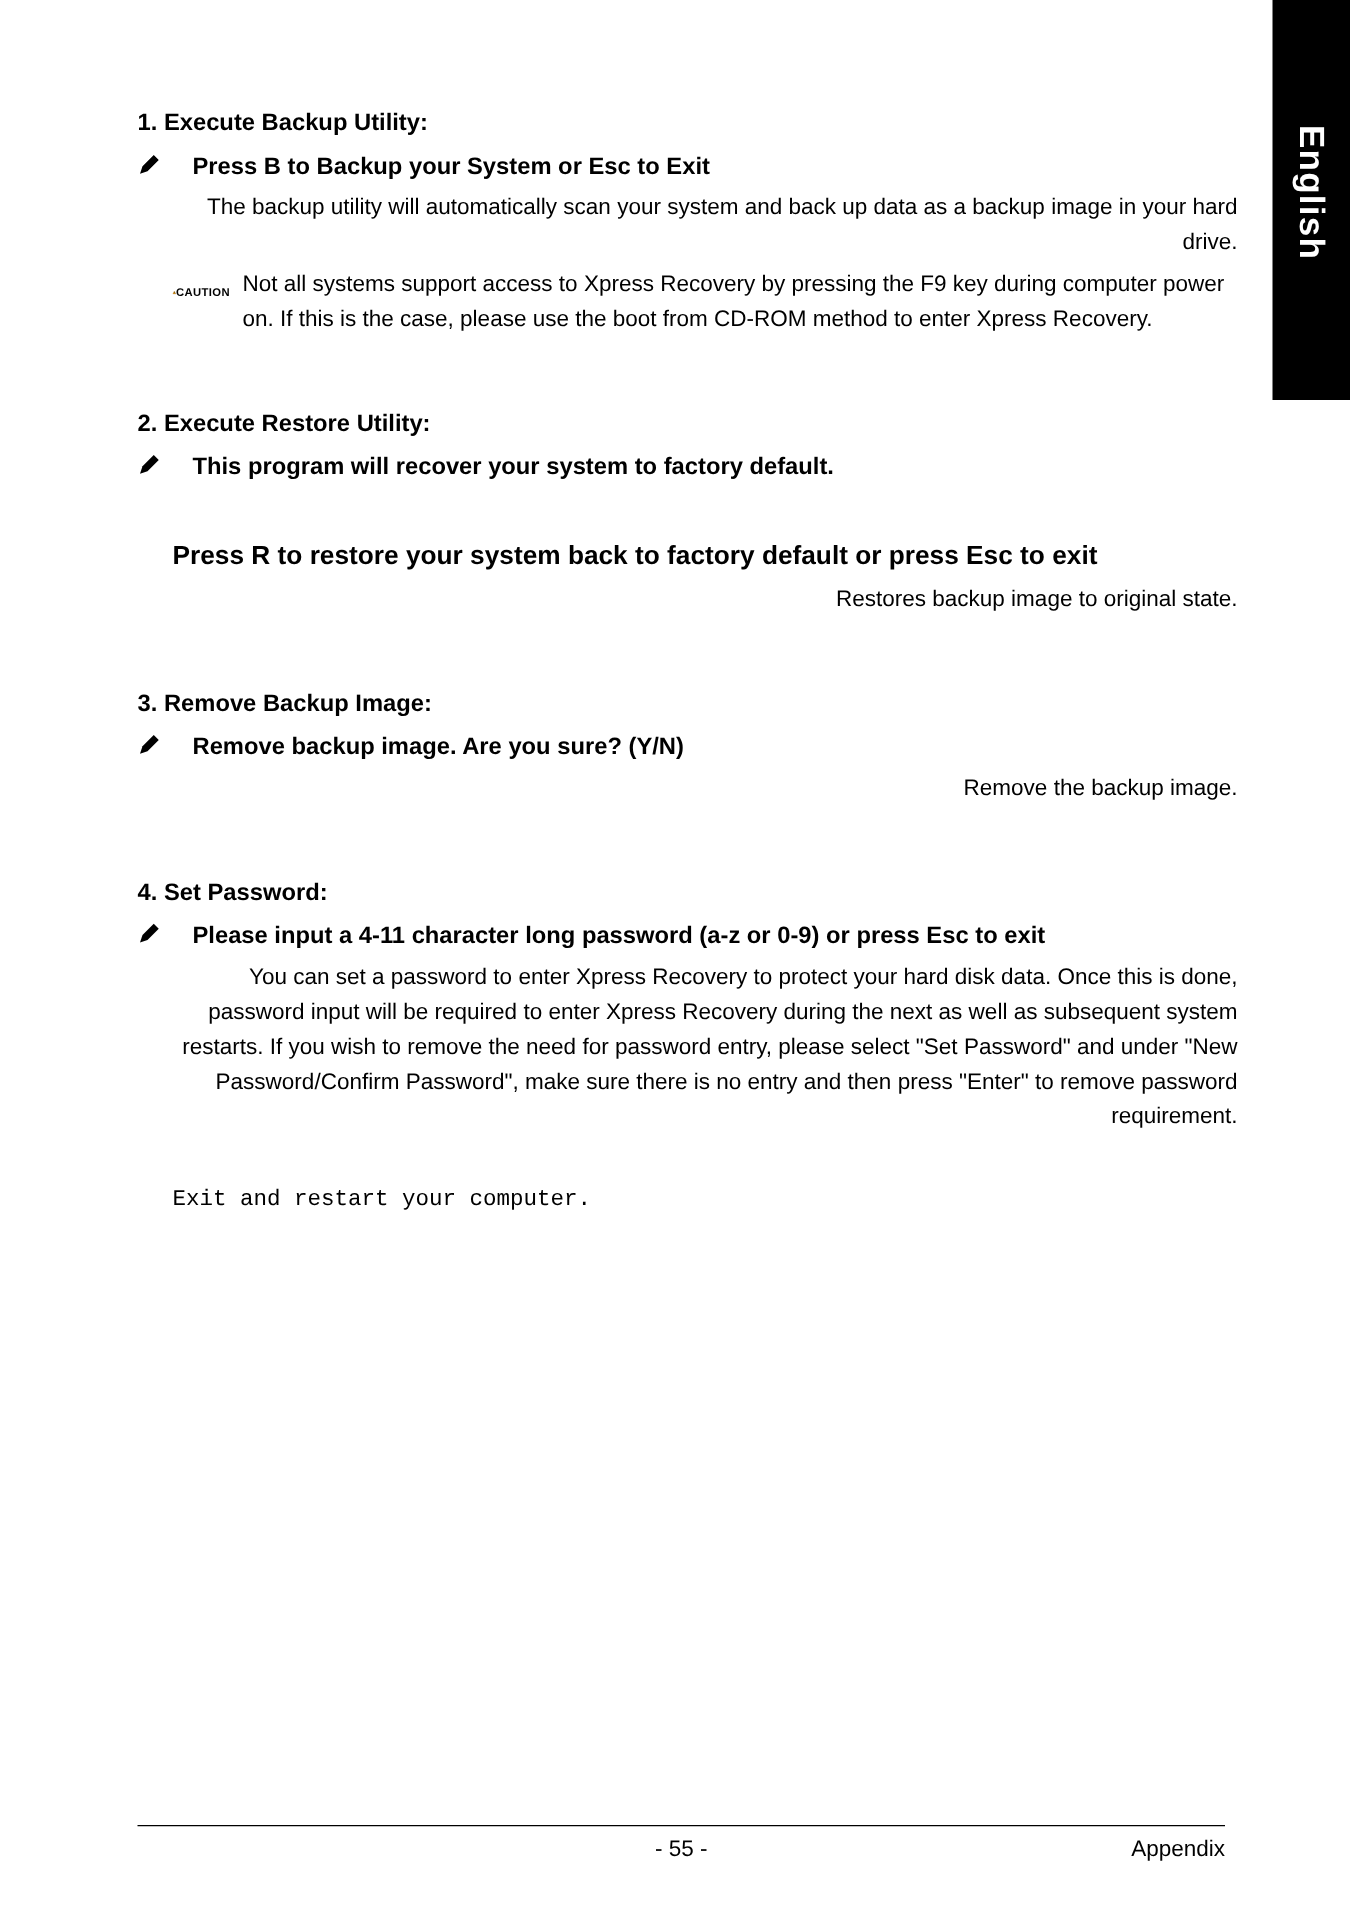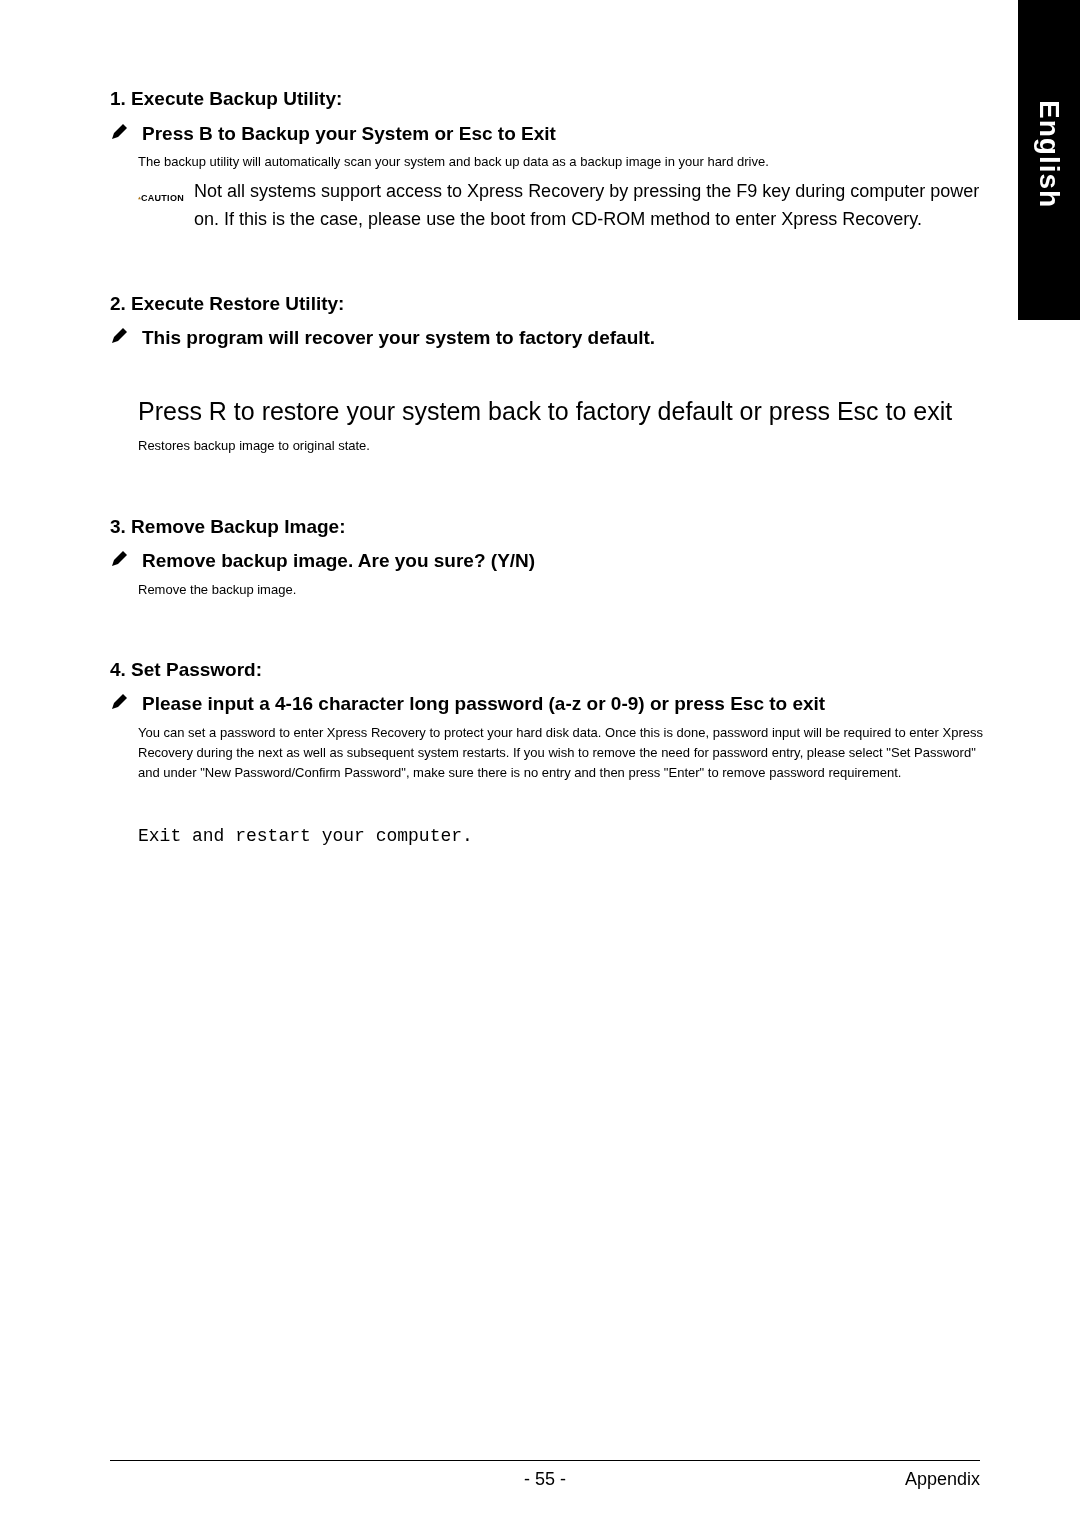--- a/index.html
+++ b/index.html
@@ -41,44 +41,45 @@
     line-height: 1.5;
   }
   .section-title {
     font-weight: bold;
     font-size: 19px;
     margin-bottom: 6px;
   }
   .bullet-row {
     display: flex;
     align-items: flex-start;
-    gap: 14px;
+    gap: 26px;
     margin-bottom: 4px;
   }
   .pen-icon {
     flex: 0 0 auto;
     width: 18px;
     height: 22px;
     margin-top: 2px;
   }
   .bullet-text {
     font-weight: bold;
     font-size: 19px;
   }
   .sub-bold {
-    font-weight: normal;
-    font-size: 25px;
+    font-weight: bold;
+    font-size: 21px;
     margin-left: 28px;
     margin-bottom: 6px;
     margin-top: 40px;
   }
   .body-text {
     margin-left: 28px;
-    font-size: 13px;
+    font-size: 18px;
     line-height: 1.55;
+    text-align: right;
   }
   .body-text-inset {
     margin-left: 28px;
     font-size: 18px;
     line-height: 1.55;
     font-family: Liberation Mono, monospace;
   }
   .caution-row {
     display: flex;
     gap: 10px;
@@ -188,21 +189,21 @@
 
   <div class="gap-lg"></div>
 
   <div class="section-title">4. Set Password:</div>
   <div class="bullet-row">
     <span class="pen-icon">
       <svg viewBox="0 0 18 18" width="18" height="18">
           <path d="M2 16 L4 10 L13 1 L17 5 L8 14 L2 16 Z" fill="#000"></path>
         </svg>
     </span>
-    <span class="bullet-text">Please input a 4-16 character long password (a-z or 0-9) or press Esc to exit</span>
+    <span class="bullet-text">Please input a 4-11 character long password (a-z or 0-9) or press Esc to exit</span>
   </div>
   <div class="body-text">You can set a password to enter Xpress Recovery to protect your hard disk data.  Once this is done, password input will be required to enter Xpress Recovery during the next as well as subsequent system restarts.  If you wish to remove the need for password entry, please select "Set Password" and under "New Password/Confirm Password", make sure there is no entry and then press "Enter" to remove password requirement.</div>
 
   <div class="gap-md"></div>
 
   <div class="body-text-inset">Exit and restart your computer.</div>
 
 </div>
 
 <div class="footer">

